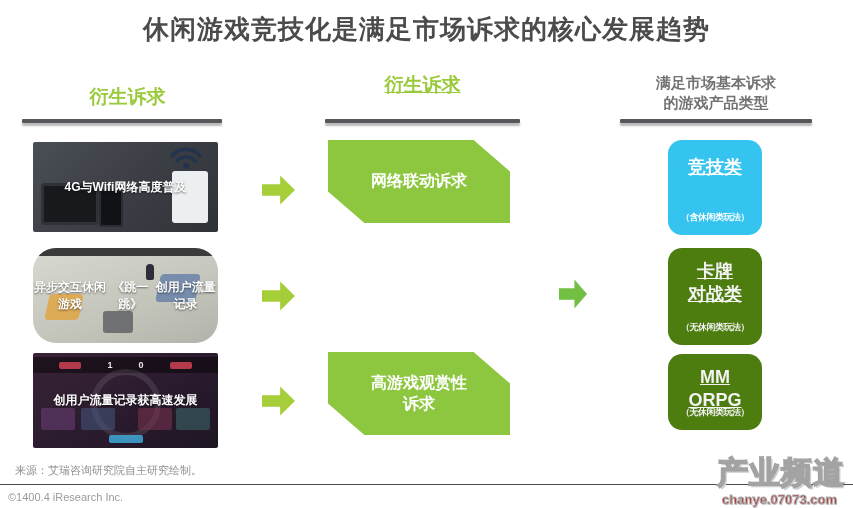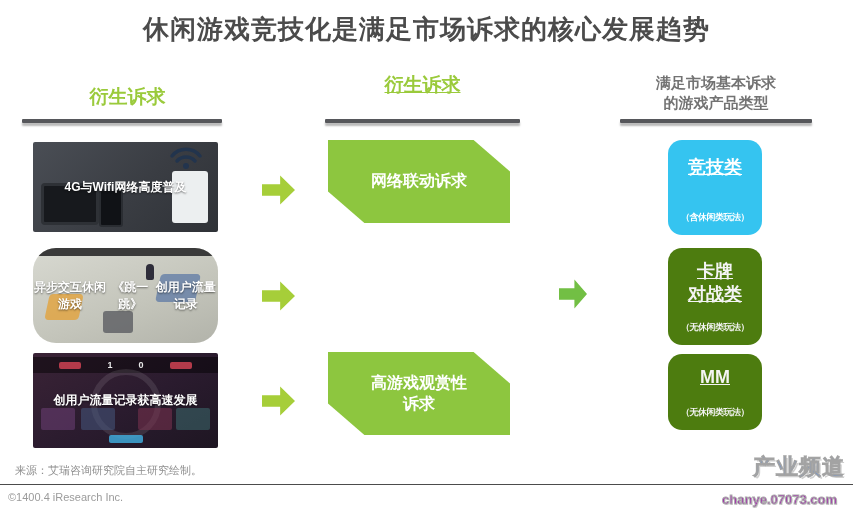--- a/index.html
+++ b/index.html
@@ -79,25 +79,25 @@
   .product-box.normal{background:#4d7c0f;color:#f4f4f4;}
   .product-name{margin-top:16px;font-size:18px;font-weight:bold;line-height:1.3;text-decoration:underline;}
   .product-note{position:absolute;bottom:11px;left:0;width:100%;font-size:9px;font-weight:bold;letter-spacing:-0.5px;}
   
   .source-note{position:absolute;left:8px;top:463px;font-size:11px;color:#8f8f8f;margin-left:7px;}
   .footer-divider{position:absolute;left:0;top:484px;width:853px;height:1px;background:#4c4c4c;}
   .copyright{position:absolute;left:8px;top:491px;font-size:11px;color:#9b9b9b;}
   
   .watermark{position:absolute;right:2px;bottom:0;width:168px;height:52px;}
   .wm-title{
-    position:absolute;right:6px;top:-4px;font-size:22px;font-weight:normal;color:#3b82f6;
+    position:absolute;right:6px;top:-4px;font-size:31px;font-weight:bold;color:#3b82f6;
     -webkit-text-stroke:1.5px #a3a3a3;text-shadow:2px 2px 0 #cfcfcf;letter-spacing:1px;
   }
   .wm-url{
-    position:absolute;right:14px;bottom:1px;font-size:13px;font-weight:bold;color:#a21caf;
+    position:absolute;right:14px;bottom:1px;font-size:13px;font-weight:bold;color:#b91c1c;
     -webkit-text-stroke:1px #ababab;text-shadow:1px 1px 0 #d6d6d6;
   }
 </style>
 </head>
 <body>
 
 <div class="canvas">
 
   <div class="main-title">休闲游戏竞技化是满足市场诉求的核心发展趋势</div>
 
@@ -190,20 +190,21 @@
   <div class="flow-arrow yellow-green" style="left:262px;top:386px;"></div>
 
   <div class="demand-shape" style="top:352px;">
     <div>高游戏观赏性</div>
     <div>诉求</div>
   </div>
 
   <div class="product-box normal" style="top:354px;height:76px;">
     <div class="product-name" style="margin-top:12px;">
       <div>MM</div>
+      <div>ORPG</div>
     </div>
     <div class="product-note">（无休闲类玩法）</div>
   </div>
 
   <div class="source-note">来源：艾瑞咨询研究院自主研究绘制。</div>
   <div class="footer-divider"></div>
   <div class="copyright">©1400.4 iResearch Inc.</div>
 
   <div class="watermark">
     <div class="wm-title">产业频道</div>

